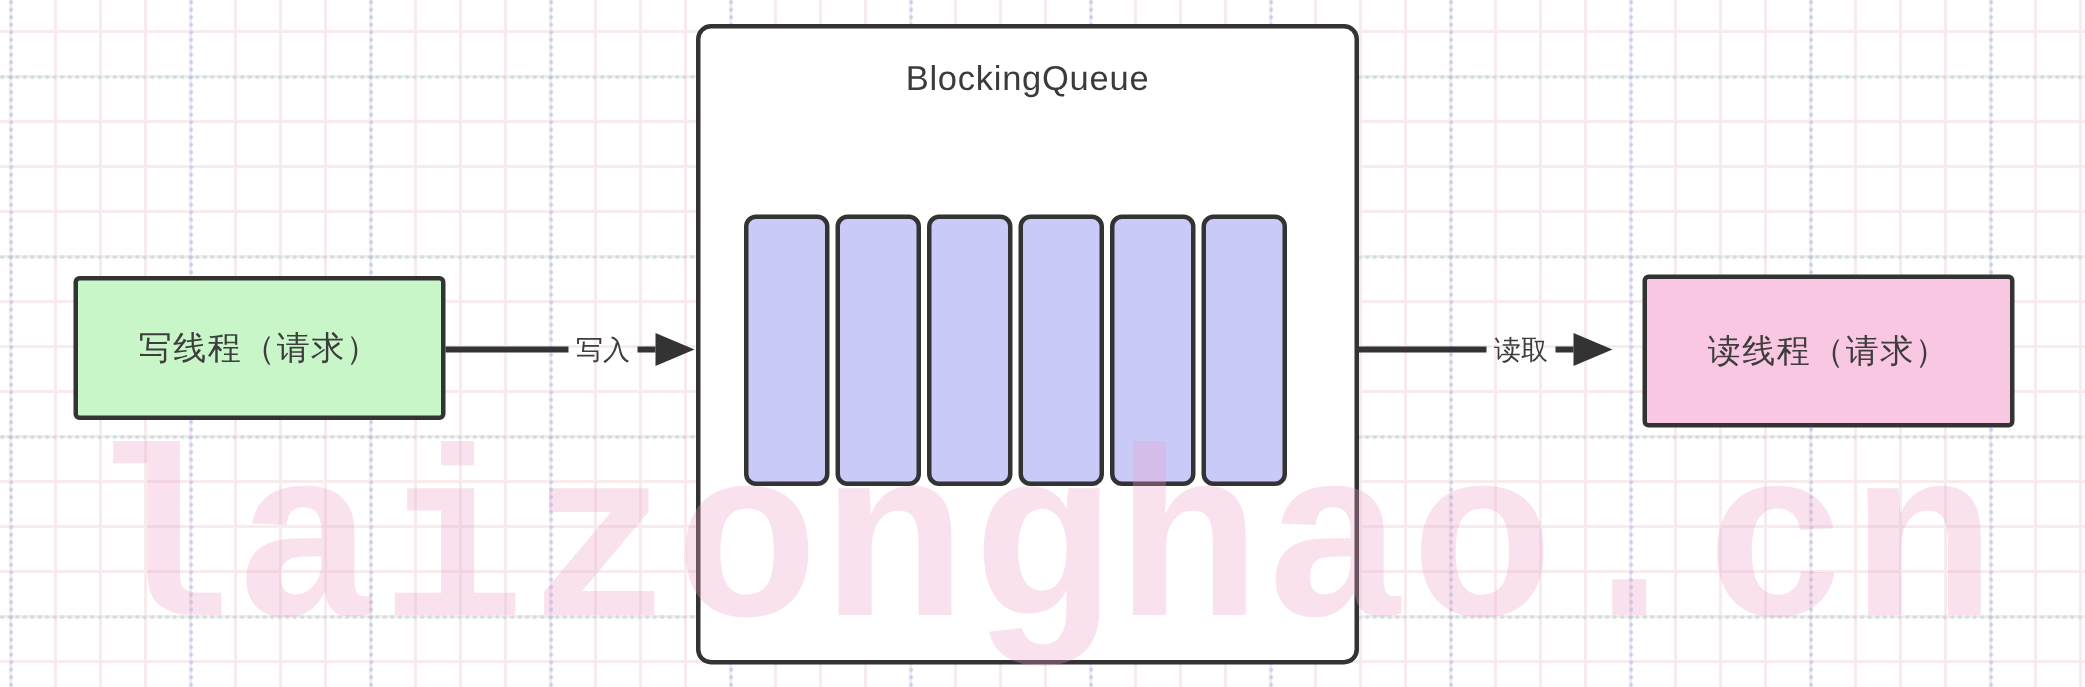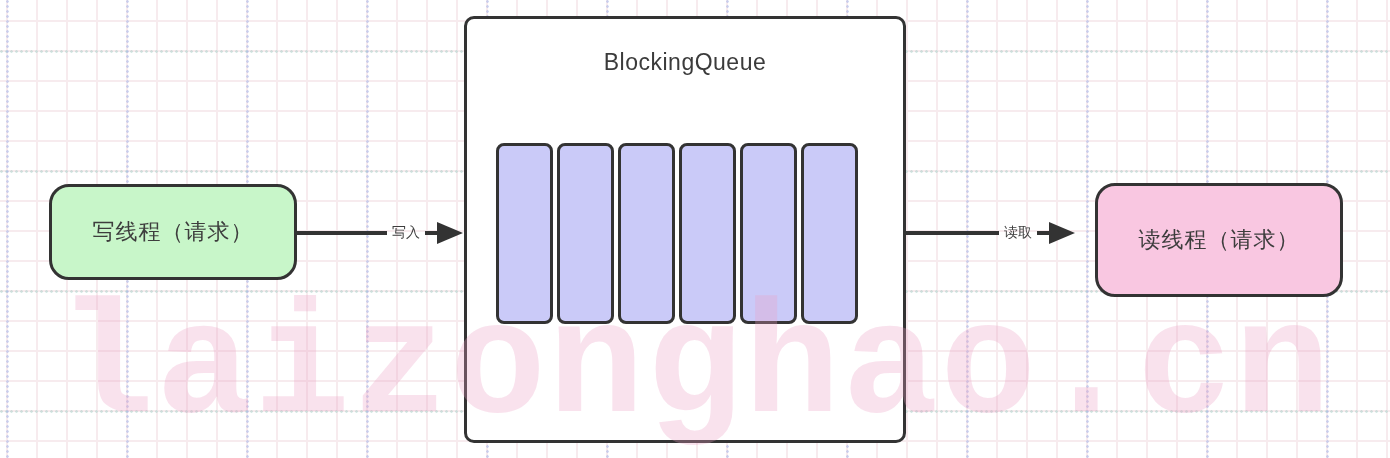--- a/index.html
+++ b/index.html
@@ -19,41 +19,41 @@
       linear-gradient(90deg, #f7ebee 2px, rgba(0,0,0,0) 2px),
       linear-gradient(180deg, #f7ebee 2px, rgba(0,0,0,0) 2px);
     background-size: 120px 5px, 5px 120px, 30px 30px, 30px 30px;
     background-position: 6px 0, 0 50px, 6px 0, 0 20px;
   }
 
   .node {
     position: absolute;
     box-sizing: border-box;
     border: 3.5px solid #333333;
-    border-radius: 20px;
+    border-radius: 4px;
     display: flex;
     align-items: center;
     justify-content: center;
     font-size: 22px;
     color: #3d3d3d;
     letter-spacing: 1px;
   }
   .writer { left: 49px; top: 184px; width: 248px; height: 96px; background: #c8f6c9; }
-  .reader { left: 1095px; top: 183px; width: 248px; height: 114px; background: #f9c7e1; }
+  .reader { left: 1095px; top: 183px; width: 248px; height: 102px; background: #f9c7e1; }
 
   .queue-box {
     position: absolute;
     left: 464px; top: 16px; width: 442px; height: 427px;
     box-sizing: border-box;
     background: #ffffff;
     border: 3.5px solid #333333;
     border-radius: 10px;
   }
   .queue-title {
-    margin-top: 30px;
+    margin-top: 20px;
     text-align: center;
     font-size: 23px;
     color: #3b3b3b;
     letter-spacing: 0.5px;
   }
   .slots {
     position: absolute;
     left: 29px; top: 124px;
     display: flex;
     gap: 4px;
@@ -71,21 +71,21 @@
     height: 40px;
     display: flex;
     align-items: center;
   }
   .arrow-write { left: 297px; top: 213px; width: 166px; }
   .arrow-read  { left: 906px; top: 213px; width: 169px; }
   .arrow .seg { height: 3.5px; background: #333333; }
   .arrow .seg-long { flex: 1; }
   .arrow .seg-short { width: 12px; }
   .arrow .arrow-label {
-    font-size: 14px;
+    font-size: 18px;
     color: #3d3d3d;
     margin: 0 5px;
     white-space: nowrap;
   }
   .arrow .head {
     width: 0; height: 0;
     border-top: 11px solid rgba(0,0,0,0);
     border-bottom: 11px solid rgba(0,0,0,0);
     border-left: 26px solid #333333;
   }

